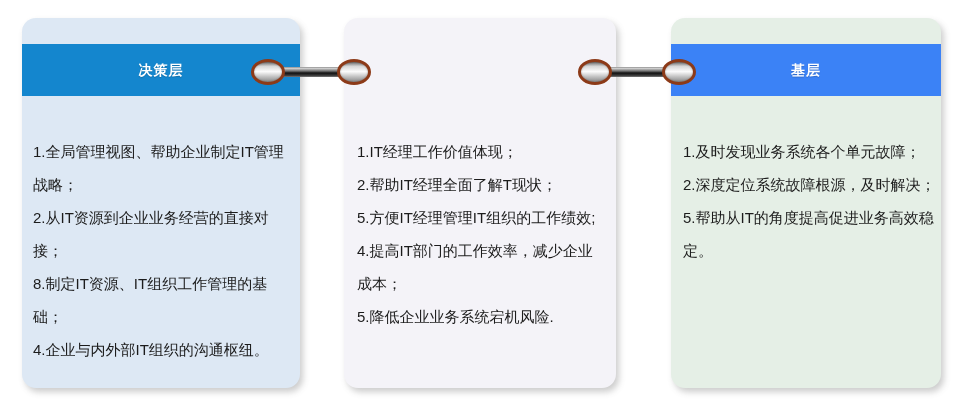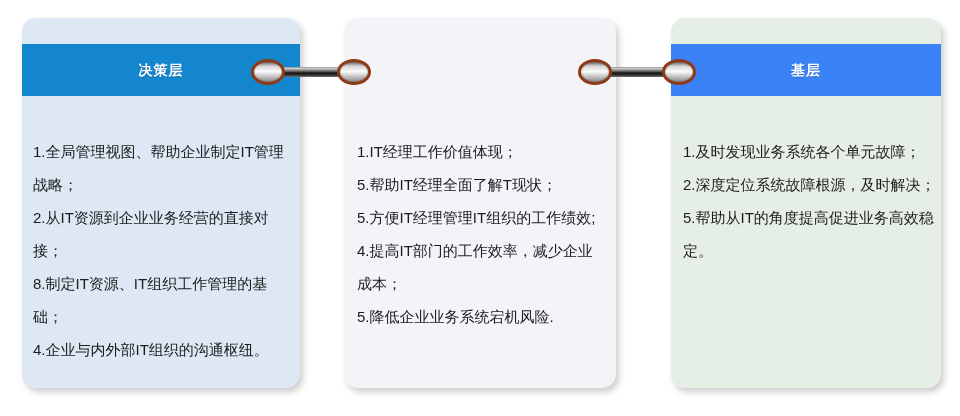--- a/index.html
+++ b/index.html
@@ -127,21 +127,21 @@
       <p>1.全局管理视图、帮助企业制定IT管理战略；</p>
       <p>2.从IT资源到企业业务经营的直接对接；</p>
       <p>8.制定IT资源、IT组织工作管理的基础；</p>
       <p>4.企业与内外部IT组织的沟通枢纽。</p>
     </div>
   </div>
 
   <div class="card card-2">
     <div class="card-body">
       <p>1.IT经理工作价值体现；</p>
-      <p>5.帮助IT经理全面了解T现状；</p>
+      <p>2.帮助IT经理全面了解T现状；</p>
       <p>5.方便IT经理管理IT组织的工作绩效;</p>
       <p>4.提高IT部门的工作效率，减少企业成本；</p>
       <p>5.降低企业业务系统宕机风险.</p>
     </div>
   </div>
 
   <div class="card card-3">
     <div class="card-header">
       <span class="card-title">基层</span>
     </div>

